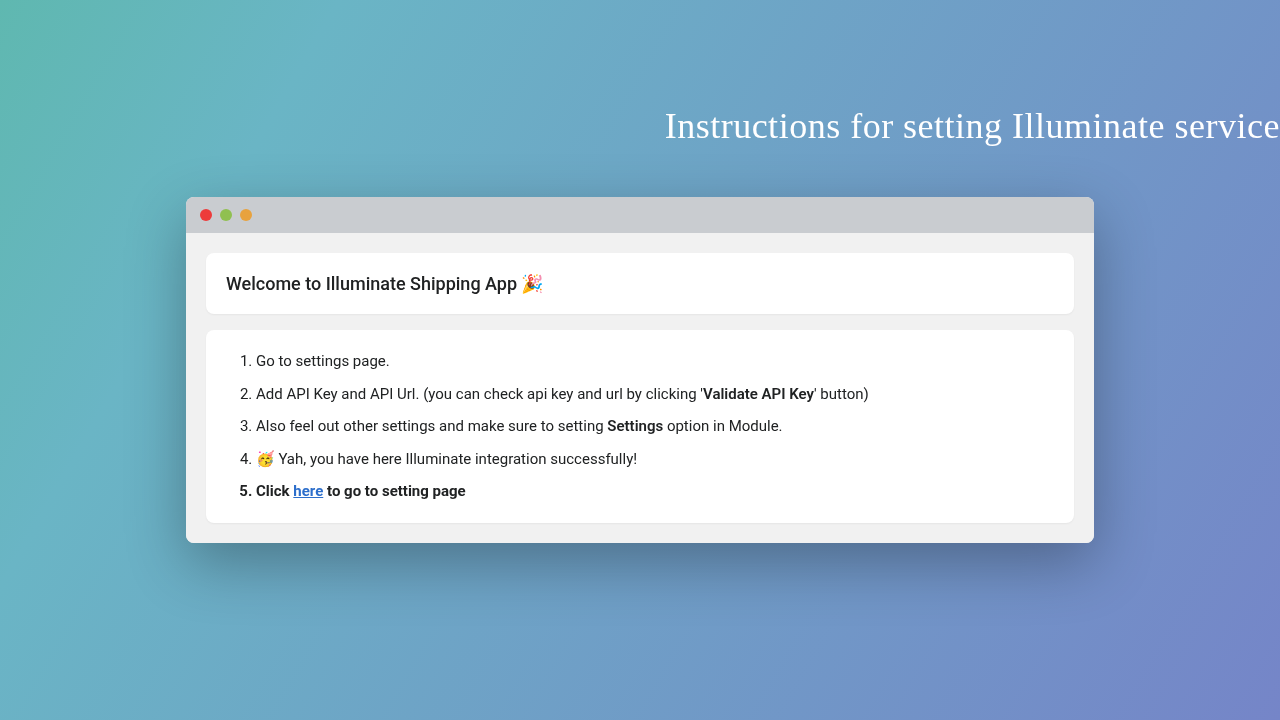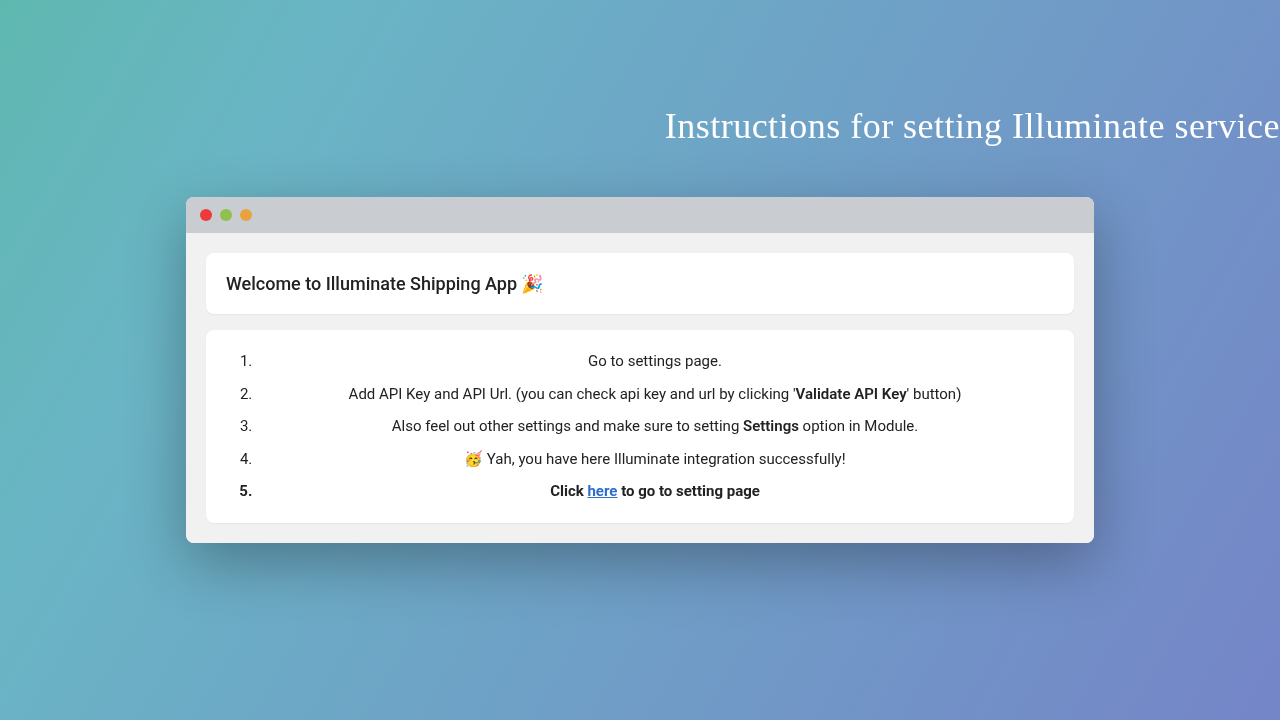--- a/index.html
+++ b/index.html
@@ -87,21 +87,20 @@
     .steps-list {
       list-style: decimal;
       padding-left: 30px;
       color: #202223;
     }
     
     .steps-list li {
       font-size: 15px;
       line-height: 1.5;
       margin-bottom: 10px;
-      text-align: center;
     }
     
     .steps-list li:last-child {
       margin-bottom: 0;
       font-weight: bold;
     }
     
     .bold {
       font-weight: 600;
     }

